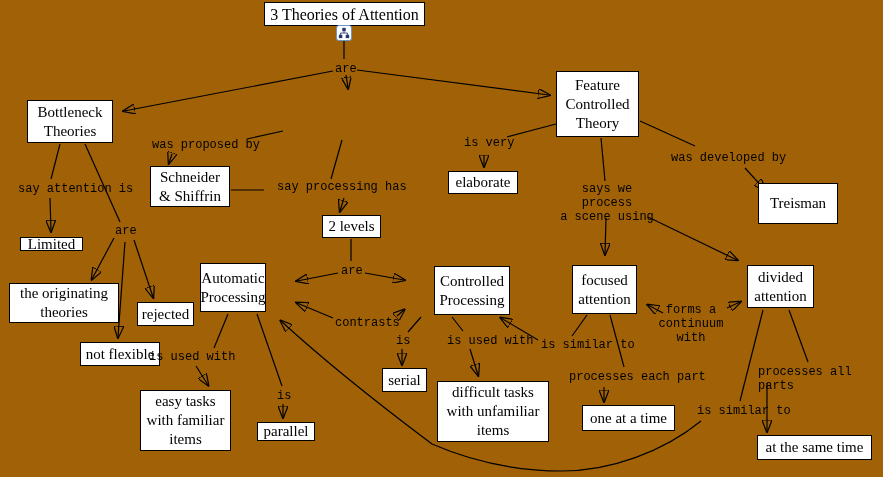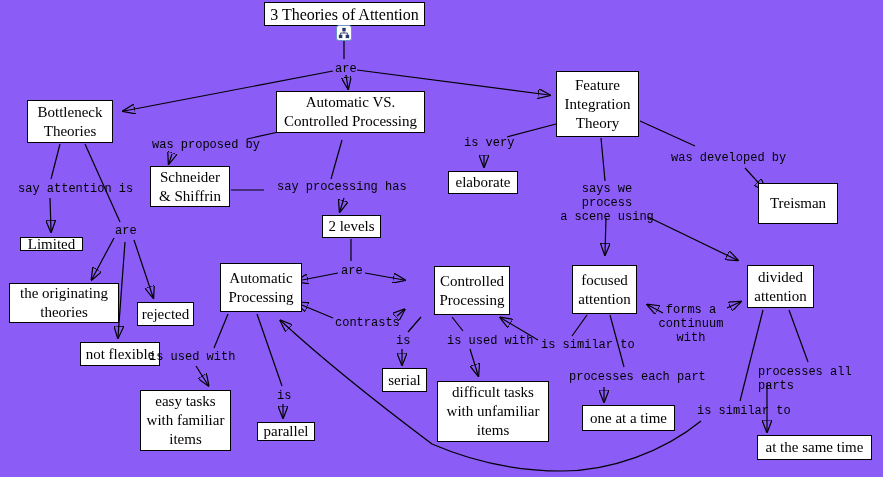--- a/index.html
+++ b/index.html
@@ -1,16 +1,16 @@
 <!DOCTYPE html>
 <html><head>
 <meta charset="utf-8">
 <style>
   html,body{margin:0;padding:0;background:#fff;}
-  #cmap{position:relative;width:883px;height:477px;background:#8b5cf6;overflow:hidden;
+  #cmap{position:relative;width:883px;height:477px;background:#a16207;overflow:hidden;
         font-family:"Liberation Sans",sans-serif;color:#000;}
   svg.wires{position:absolute;left:0;top:0;pointer-events:none;}
   svg.wires line, svg.wires path{stroke:#000;stroke-width:1.2;fill:none;}
   .concept{position:absolute;box-sizing:border-box;border:1.5px solid #000;background:#fff;
            display:flex;align-items:center;justify-content:center;text-align:center;
            font-family:"Liberation Serif",serif;font-size:15px;line-height:19px;
            white-space:pre-line;padding:1px 3px;}
   .concept.title{font-size:16px;}
   .phrase{position:absolute;font-size:12px;line-height:14px;white-space:pre-line;font-family:Liberation Mono, monospace;}
   .phrase.center{text-align:center;}
@@ -81,34 +81,32 @@
     <svg width="12" height="12" viewBox="0 0 14 14">
       <rect x="5" y="1" width="4" height="4" fill="#26356b"></rect>
       <rect x="1" y="9" width="4" height="4" fill="#26356b"></rect>
       <rect x="9" y="9" width="4" height="4" fill="#26356b"></rect>
       <path d="M7 5 V7 M3 7 H11 M3 7 V9 M11 7 V9" stroke="#26356b" stroke-width="1" fill="none"></path>
     </svg>
   </div>
 
   <div class="concept" style="left:27px;top:100px;width:86px;height:43px">Bottleneck
 Theories</div>
-  <div class="concept" style="left:276px;top:91px;width:149px;height:42px">Automatic VS.
-Controlled Processing</div>
   <div class="concept" style="left:556px;top:71px;width:83px;height:66px">Feature
-Integration
+Controlled
 Theory</div>
   <div class="concept" style="left:150px;top:166px;width:80px;height:41px">Schneider
 &amp; Shiffrin</div>
   <div class="concept" style="left:20px;top:237px;width:63px;height:14px">Limited</div>
   <div class="concept" style="left:9px;top:283px;width:110px;height:40px">the originating
 theories</div>
   <div class="concept" style="left:137px;top:302px;width:57px;height:24px">rejected</div>
   <div class="concept" style="left:80px;top:342px;width:80px;height:24px">not flexible</div>
   <div class="concept" style="left:322px;top:215px;width:59px;height:23px">2 levels</div>
-  <div class="concept" style="left:220px;top:263px;width:82px;height:49px">Automatic
+  <div class="concept" style="left:200px;top:263px;width:66px;height:49px">Automatic
 Processing</div>
   <div class="concept" style="left:434px;top:266px;width:76px;height:49px">Controlled
 Processing</div>
   <div class="concept" style="left:140px;top:390px;width:91px;height:61px">easy tasks
 with familiar
 items</div>
   <div class="concept" style="left:257px;top:422px;width:58px;height:19px">parallel</div>
   <div class="concept" style="left:382px;top:368px;width:45px;height:24px">serial</div>
   <div class="concept" style="left:437px;top:381px;width:112px;height:61px">difficult tasks
 with unfamiliar

